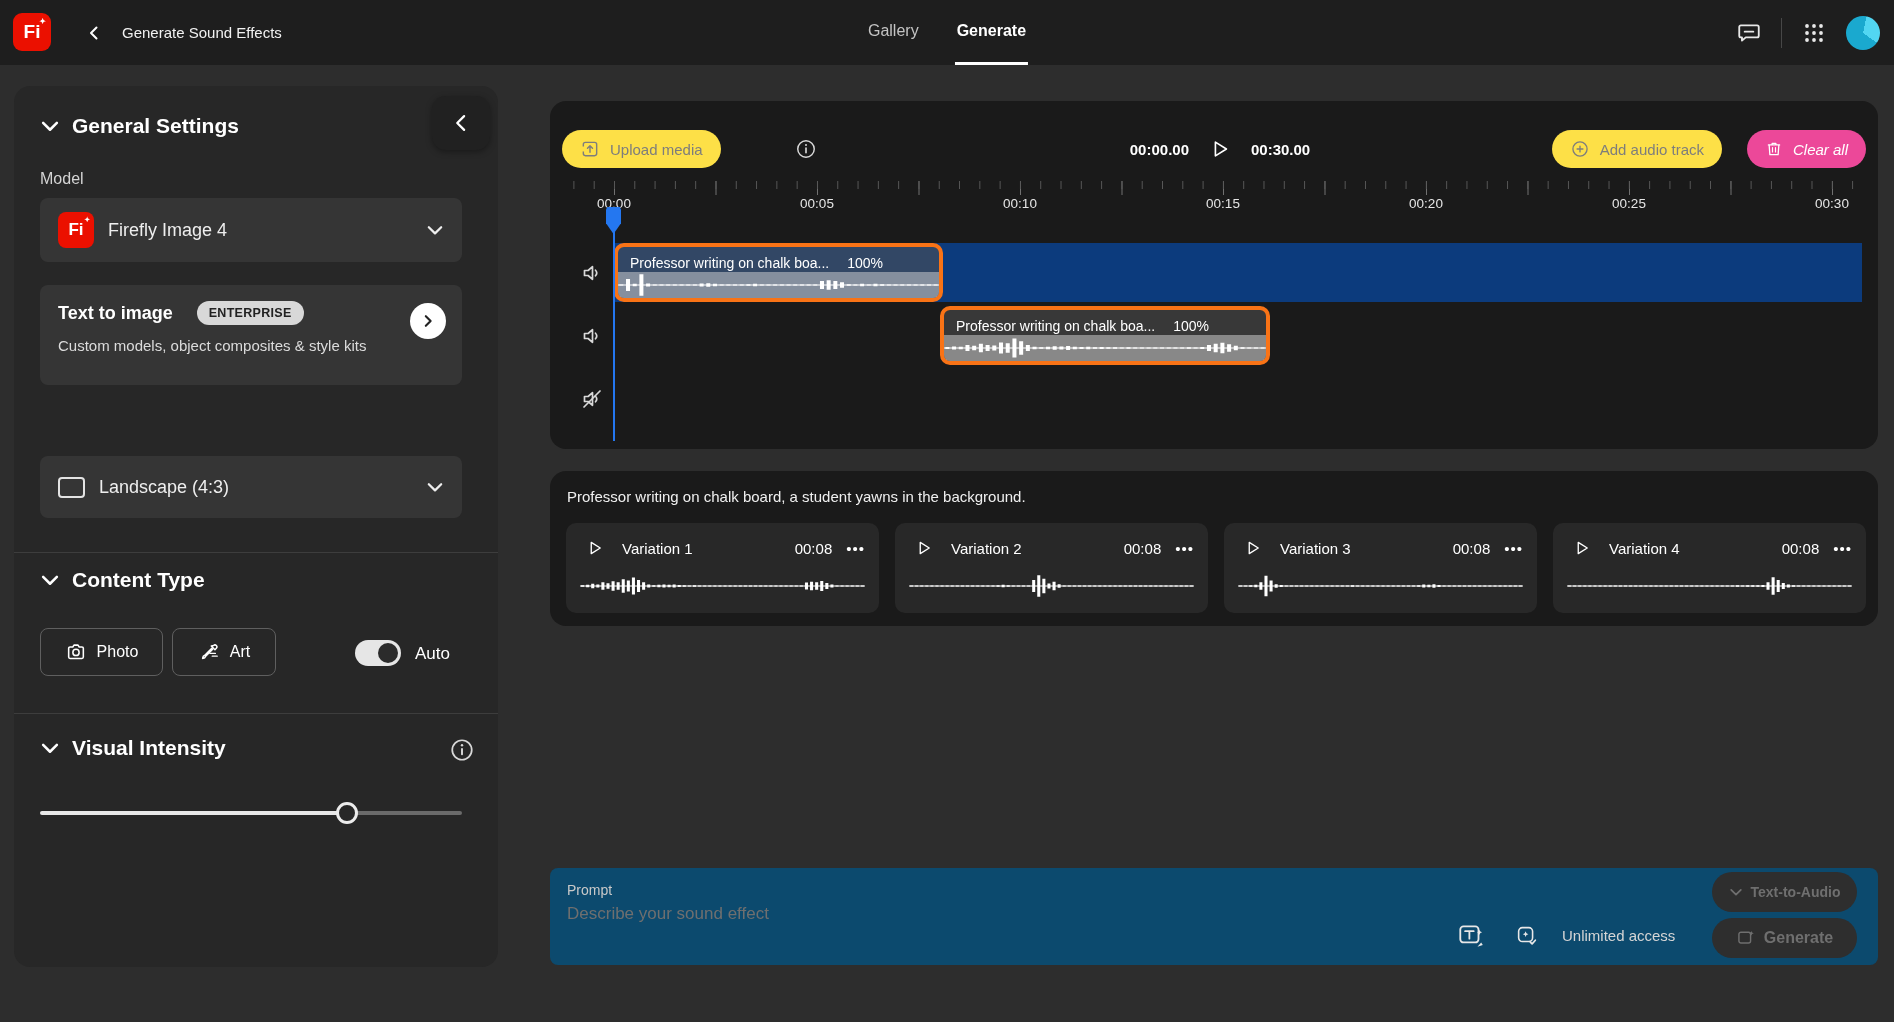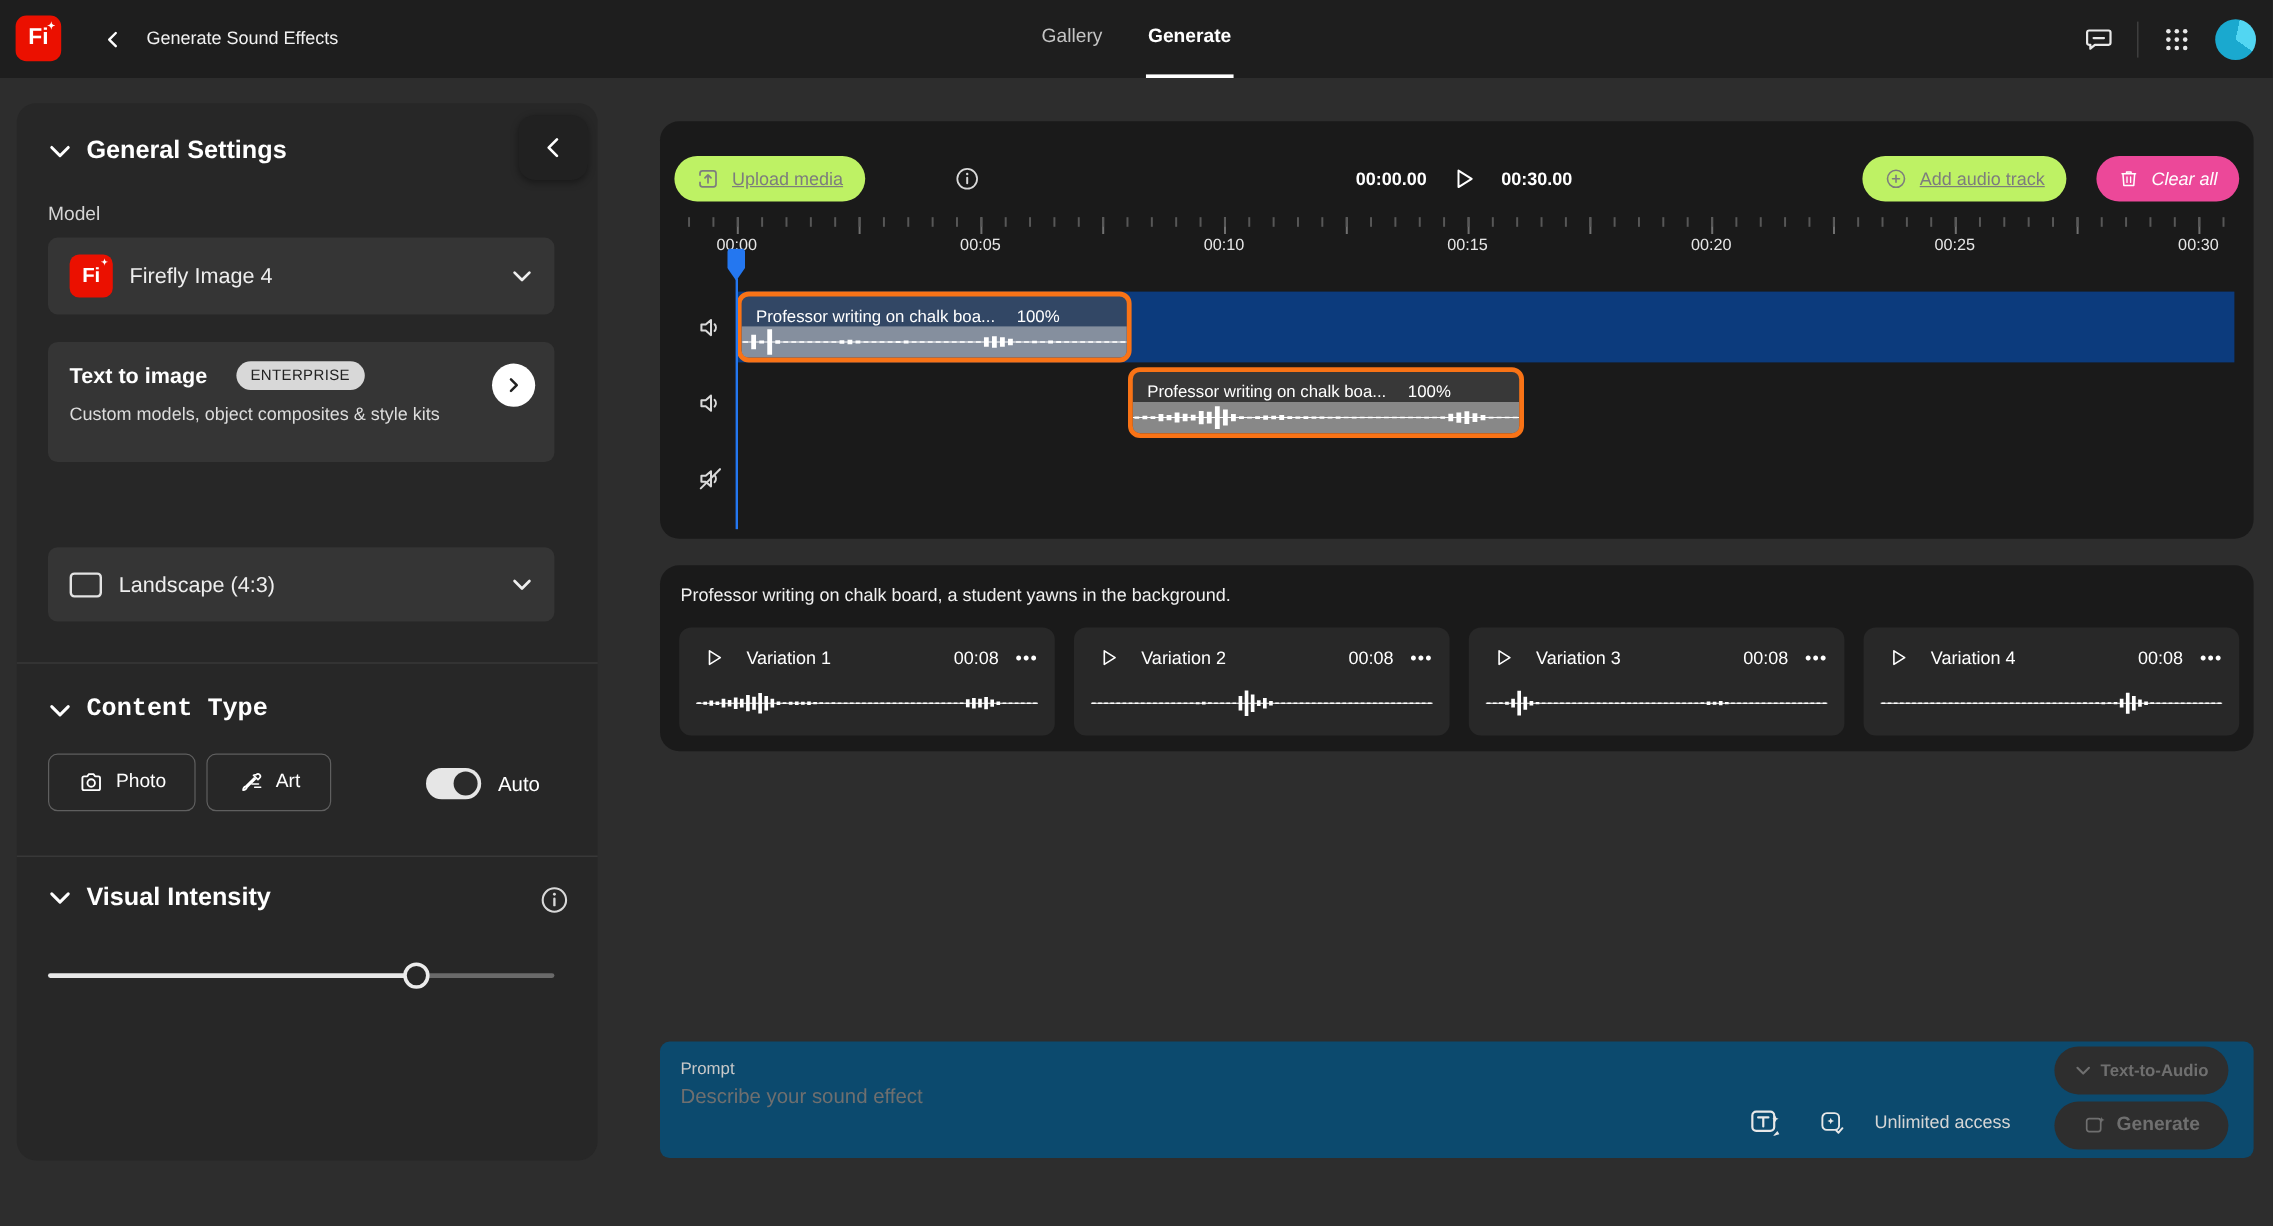--- a/index.html
+++ b/index.html
@@ -40,21 +40,21 @@
   .select { position:absolute; left:26px; width:422px; background:#353535; border:none; border-radius:8px;
     display:flex; align-items:center; padding:0 18px; gap:14px; color:#eee; font-size:18px; cursor:pointer; }
   .select .chev { margin-left:auto; }
   .mini-fi { width:36px; height:36px; border-radius:8px; background:#eb1000; display:flex; align-items:center;
     justify-content:center; color:#fff; font-weight:bold; font-size:17px; position:relative; flex:0 0 auto; }
   .mini-fi .star { position:absolute; top:4px; right:4px; font-size:7px; line-height:7px; }
   .tti-card { position:absolute; left:26px; top:199px; width:422px; height:100px; background:#353535;
     border-radius:8px; padding:16px 18px; cursor:pointer; }
   .tti-row { display:flex; align-items:center; gap:24px; }
   .tti-title { font-size:18px; font-weight:bold; color:#fff; }
-  .badge { background:#d8d8d8; color:#222; font-size:12.5px; font-weight:normal; letter-spacing:.3px;
+  .badge { background:#d8d8d8; color:#222; font-size:12.5px; font-weight:bold; letter-spacing:.3px;
     padding:5px 12px; border-radius:13px; }
   .tti-next { position:absolute; right:16px; top:18px; width:36px; height:36px; border-radius:50%;
     background:#fff; color:#222; border:none; display:flex; align-items:center; justify-content:center; cursor:pointer; }
   .tti-sub { margin-top:12px; font-size:15px; color:#dcdcdc; }
   .ar-icon { width:27px; height:21px; border:2.4px solid #e3e3e3; border-radius:4px; flex:0 0 auto; }
   .divider { position:absolute; left:0; width:484px; height:1px; background:#3d3d3d; }
   .ct-btn { position:absolute; height:48px; border:1.6px solid #5f5f5f; border-radius:8px; background:none;
     color:#fff; font-size:16px; display:flex; align-items:center; justify-content:center; gap:10px; cursor:pointer; }
   .toggle { position:absolute; left:341px; top:554px; width:46px; height:26px; border-radius:13px;
     background:#e6e6e6; border:none; cursor:pointer; }
@@ -71,21 +71,21 @@
   
   .panel { position:absolute; left:550px; width:1328px; background:#1a1a1a; border-radius:16px; }
   .tl-panel { top:101px; height:348px; }
   .var-panel { top:471px; height:155px; }
   .prompt-panel { top:868px; height:97px; background:#0c4a6e; border-radius:8px; }
 
   
   .tl-head { position:absolute; left:0; top:29px; width:100%; height:38px; }
   .btn { display:flex; align-items:center; gap:10px; border:none; border-radius:19px; font-size:15px;
     height:38px; padding:0 18px; cursor:pointer; }
-  .btn.dim { background:#bef264; color:#7d7d7d;text-decoration:underline; }
+  .btn.dim { background:#fde047; color:#7d7d7d; }
   .btn.light { background:#ec4899; color:#fff;font-style:italic; }
   .upload-btn { position:absolute; left:12px; top:0; }
   .tl-info { position:absolute; left:242px; top:5px; }
   .tl-time { position:absolute; left:540px; top:0; width:260px; display:flex; align-items:center;
     justify-content:center; gap:16px; height:38px; font-size:15px; font-weight:bold; color:#fff; }
   .play-btn { background:none; border:none; color:#fff; width:30px; height:30px; display:flex;
     align-items:center; justify-content:center; cursor:pointer; }
   .addtrack-btn { position:absolute; right:156px; top:0; }
   .clearall-btn { position:absolute; right:12px; top:0; }
 
@@ -233,21 +233,21 @@
     <button class="select" style="top:370px; height:62px;">
       <span class="ar-icon"></span>
       <span>Landscape (4:3)</span>
       <svg class="chev" width="18" height="18" viewBox="0 0 16 16">
           <path d="M2.5 5.5 8 11l5.5-5.5" fill="none" stroke="currentColor" stroke-width="2" stroke-linecap="round" stroke-linejoin="round"></path>
         </svg>
     </button>
 
     <div class="divider" style="top:466px;"></div>
 
-    <button class="section-head" style="top:494px;font-family:Liberation Mono, monospace;">
+    <button class="section-head" style="top:482px;">
       <svg width="20" height="20" viewBox="0 0 16 16">
           <path d="M2.5 5.5 8 11l5.5-5.5" fill="none" stroke="currentColor" stroke-width="2" stroke-linecap="round" stroke-linejoin="round"></path>
         </svg>
       <span>Content Type</span>
     </button>
 
     <button class="ct-btn" style="left:26px; top:542px; width:123px;">
       <svg width="22" height="22" viewBox="0 0 24 24">
           <path d="M8.5 6.5 9.8 4.5h4.4l1.3 2h3A1.5 1.5 0 0 1 20 8v9.5a1.5 1.5 0 0 1-1.5 1.5h-13A1.5 1.5 0 0 1 4 17.5V8a1.5 1.5 0 0 1 1.5-1.5z" fill="none" stroke="currentColor" stroke-width="1.7" stroke-linejoin="round"></path>
           <circle cx="12" cy="12.5" r="3.4" fill="none" stroke="currentColor" stroke-width="1.7"></circle>

